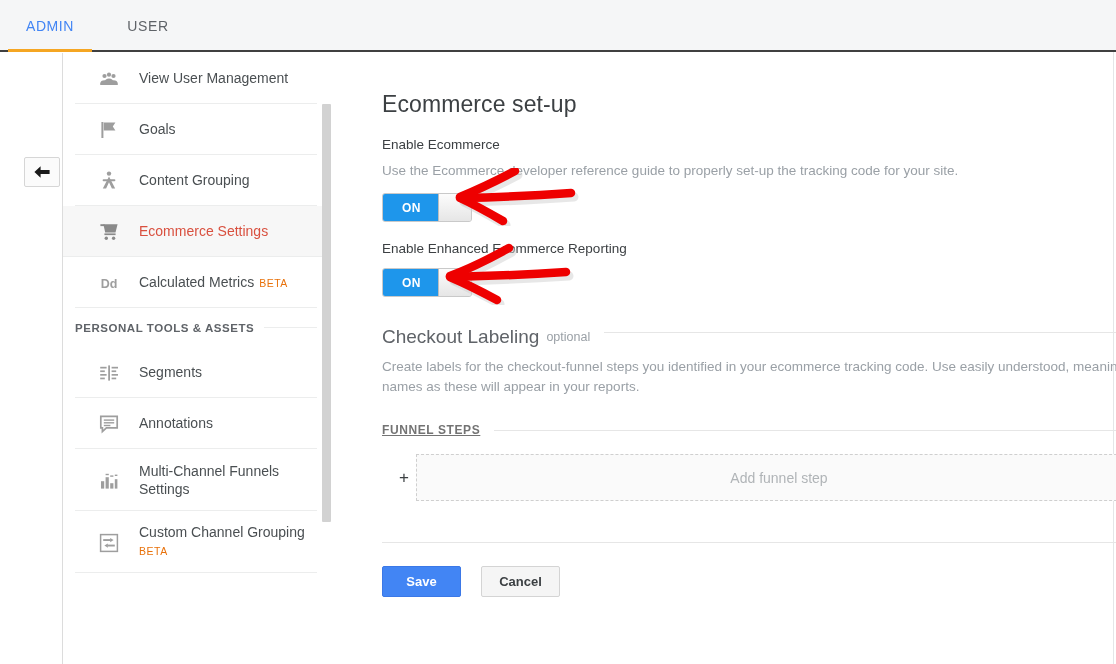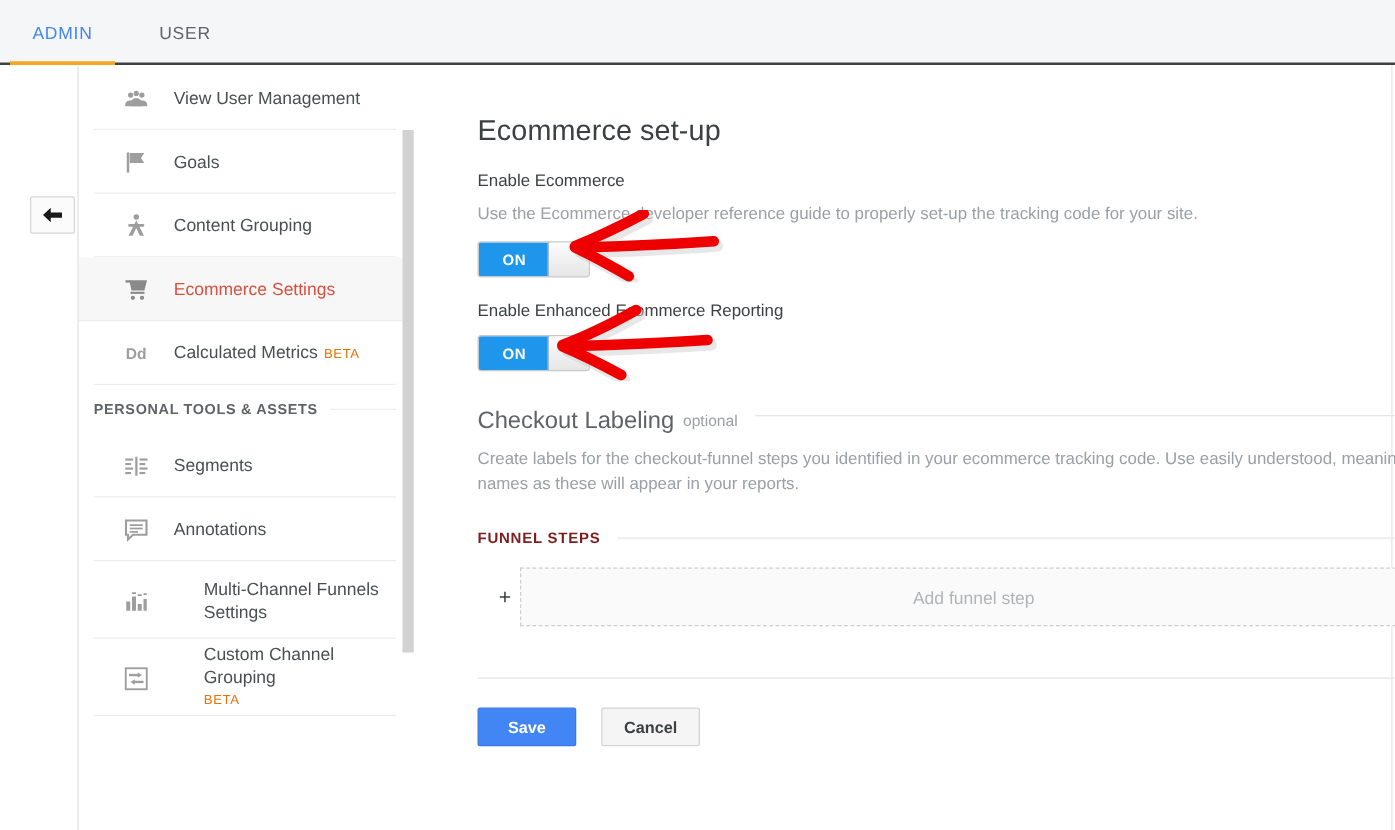--- a/index.html
+++ b/index.html
@@ -121,21 +121,21 @@
   }
   .nav-item.active {
     background: #f7f7f7;
     border-bottom: 1px solid #eceded;
     margin-left: 0;
     margin-right: 0;
     padding-left: 33px;
     padding-right: 24px;
   }
   .nav-item.active .lbl { color: #d9503f; }
-  .nav-item.two-line { min-height: 62px; gap: 24px; }
+  .nav-item.two-line { min-height: 62px; }
   .beta {
     color: #e8710a;
     font-size: 10.5px;
     letter-spacing: 0.5px;
     margin-left: 5px;
   }
   .beta.block { display: block; margin-left: 0; margin-top: 1px; }
 
   .section-head {
     display: flex;
@@ -270,23 +270,24 @@
   }
 
   .sub-head {
     display: flex;
     align-items: center;
     margin-top: 26px;
   }
   .sub-head .sh-title {
     font-size: 12px;
     font-weight: bold;
-    color: #7f1d1d;
+    color: #737373;
     letter-spacing: 0.6px;
     white-space: nowrap;
+    text-decoration: underline;
   }
   .sub-head .sh-line {
     flex: 1;
     height: 1px;
     background: #e6e6e6;
     margin-left: 14px;
   }
 
   
   .funnel-row {

